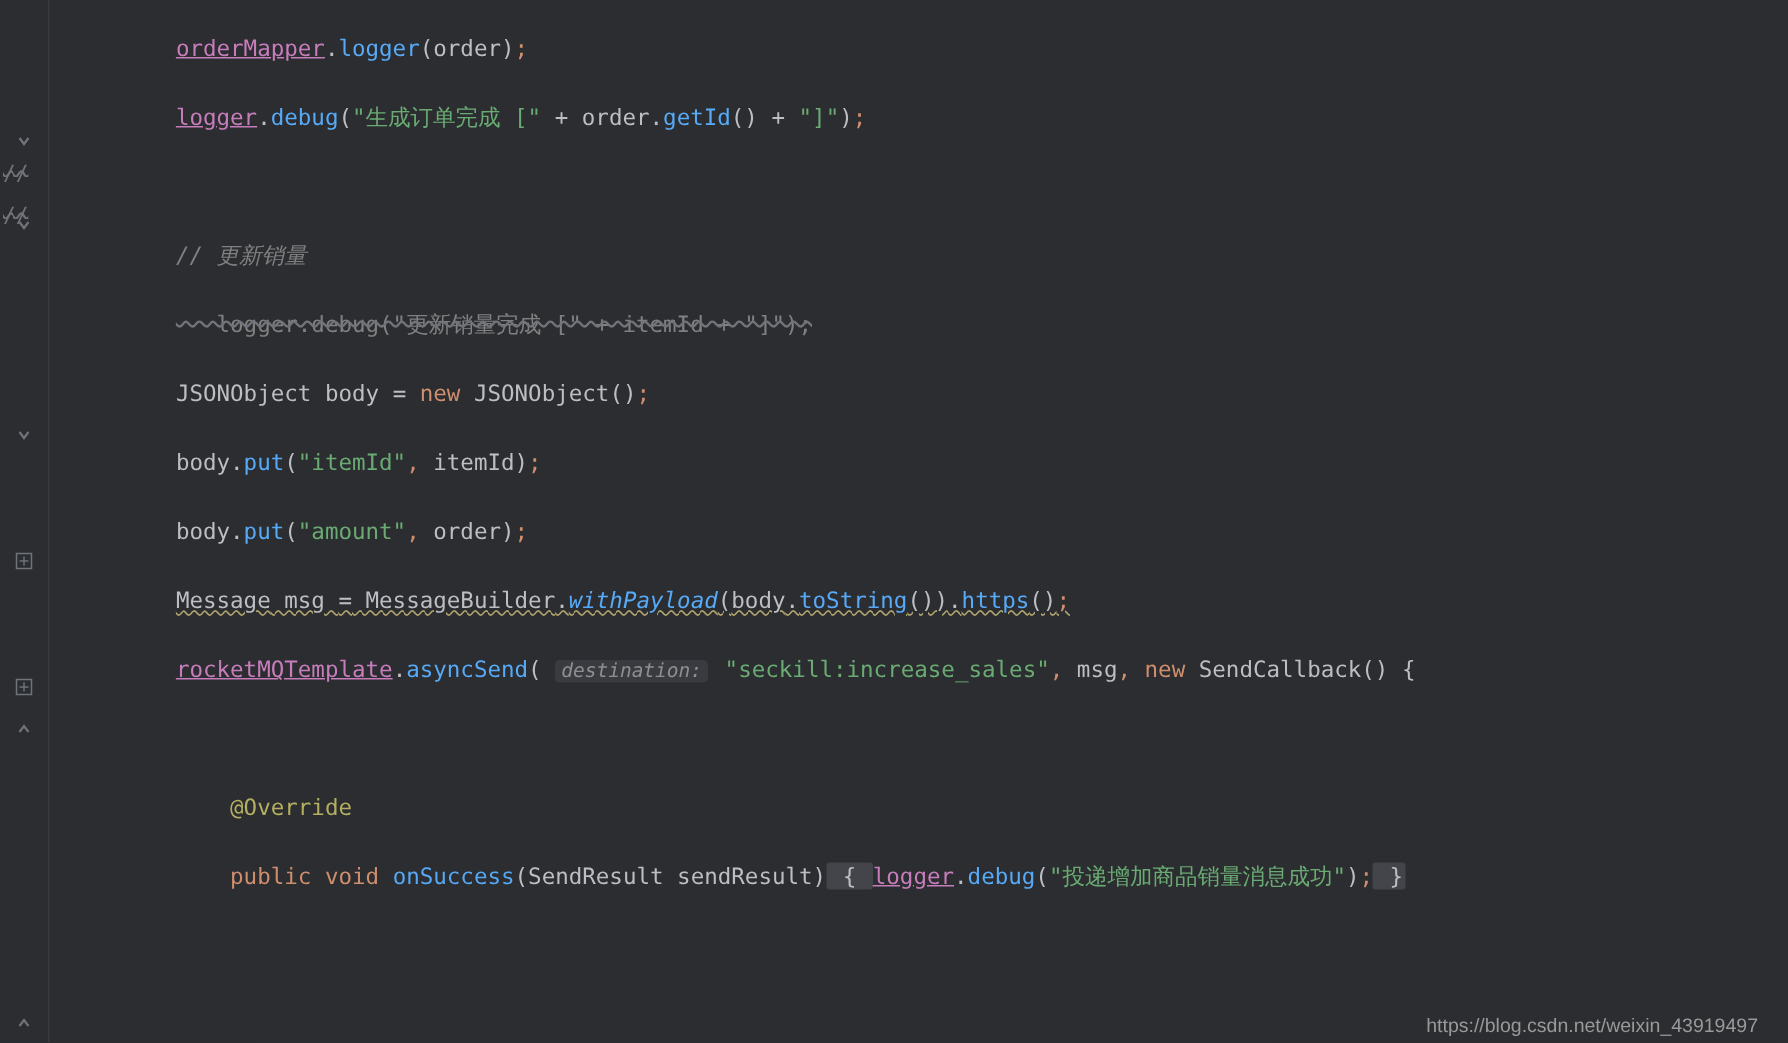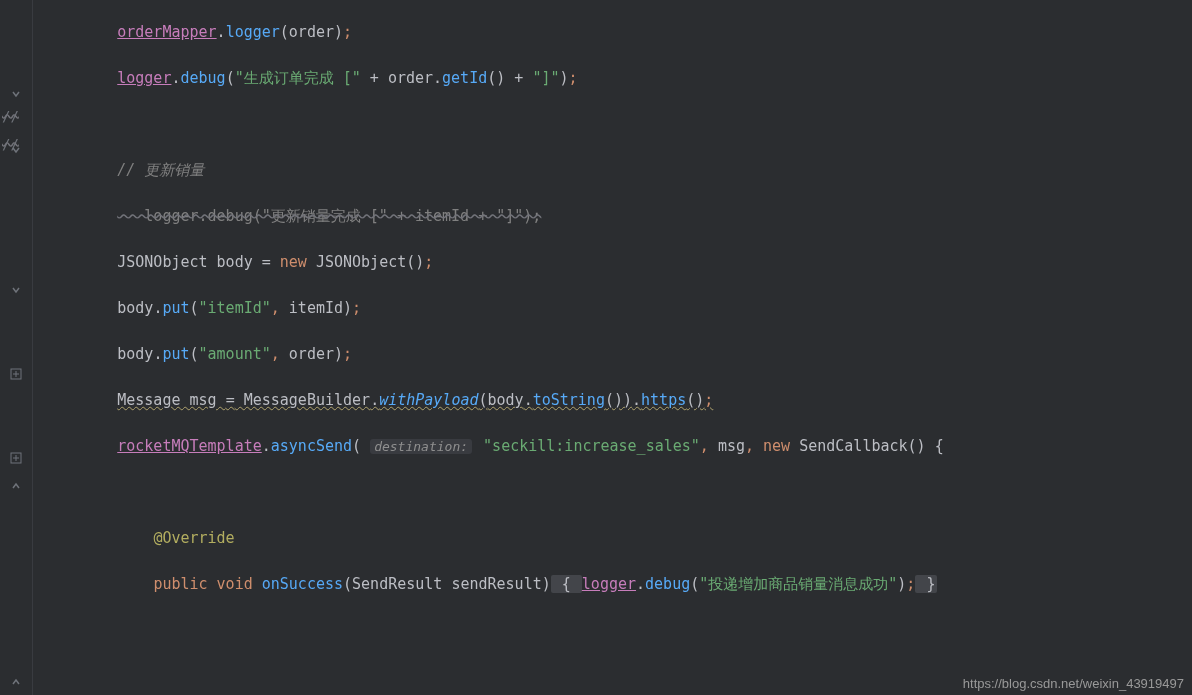--- a/index.html
+++ b/index.html
@@ -103,21 +103,21 @@
     text-decoration-color: #b0a36e;
     text-decoration-thickness: 1px;
   }
   .brace-bg {
     background: #43454a;
     border-radius: 2px;
     padding: 0 2px;
   }
   .watermark {
     position: absolute;
-    right: 8px; bottom: 4px;
+    right: 20px; bottom: 4px;
     color: #999;
     font-size: 13px;
     font-family: sans-serif;
   }
 </style>
 </head>
 <body>
 
 <div class="editor">
   <div class="gutter">

